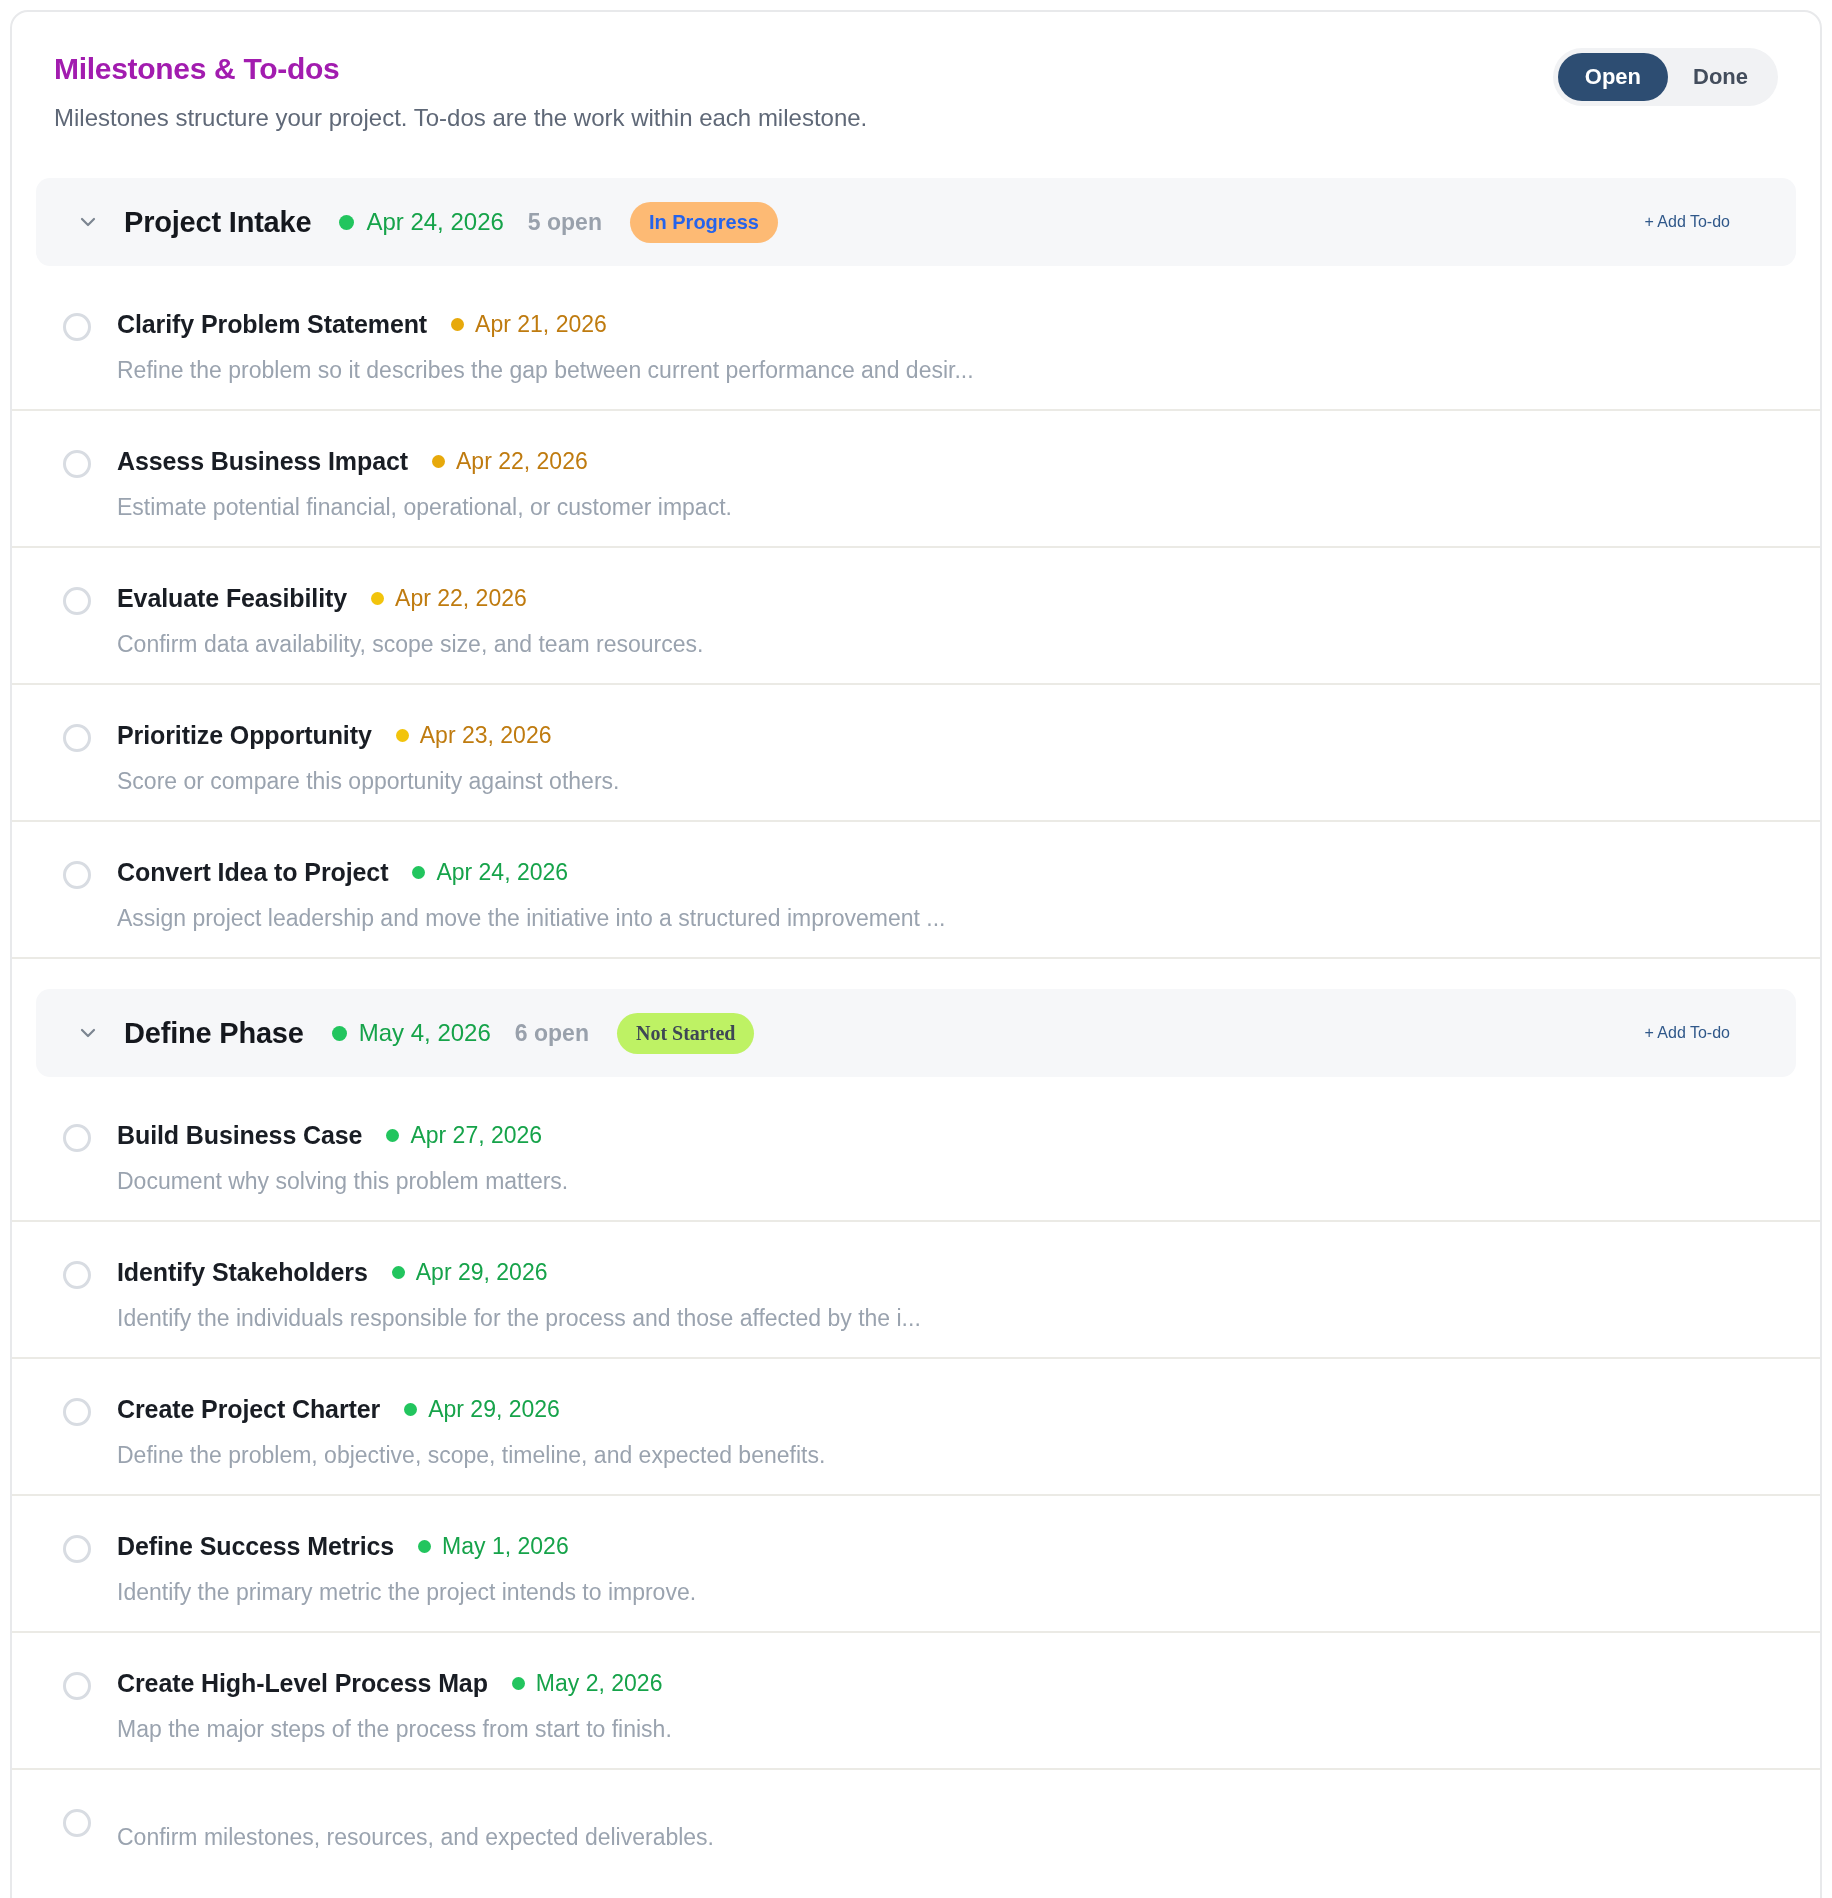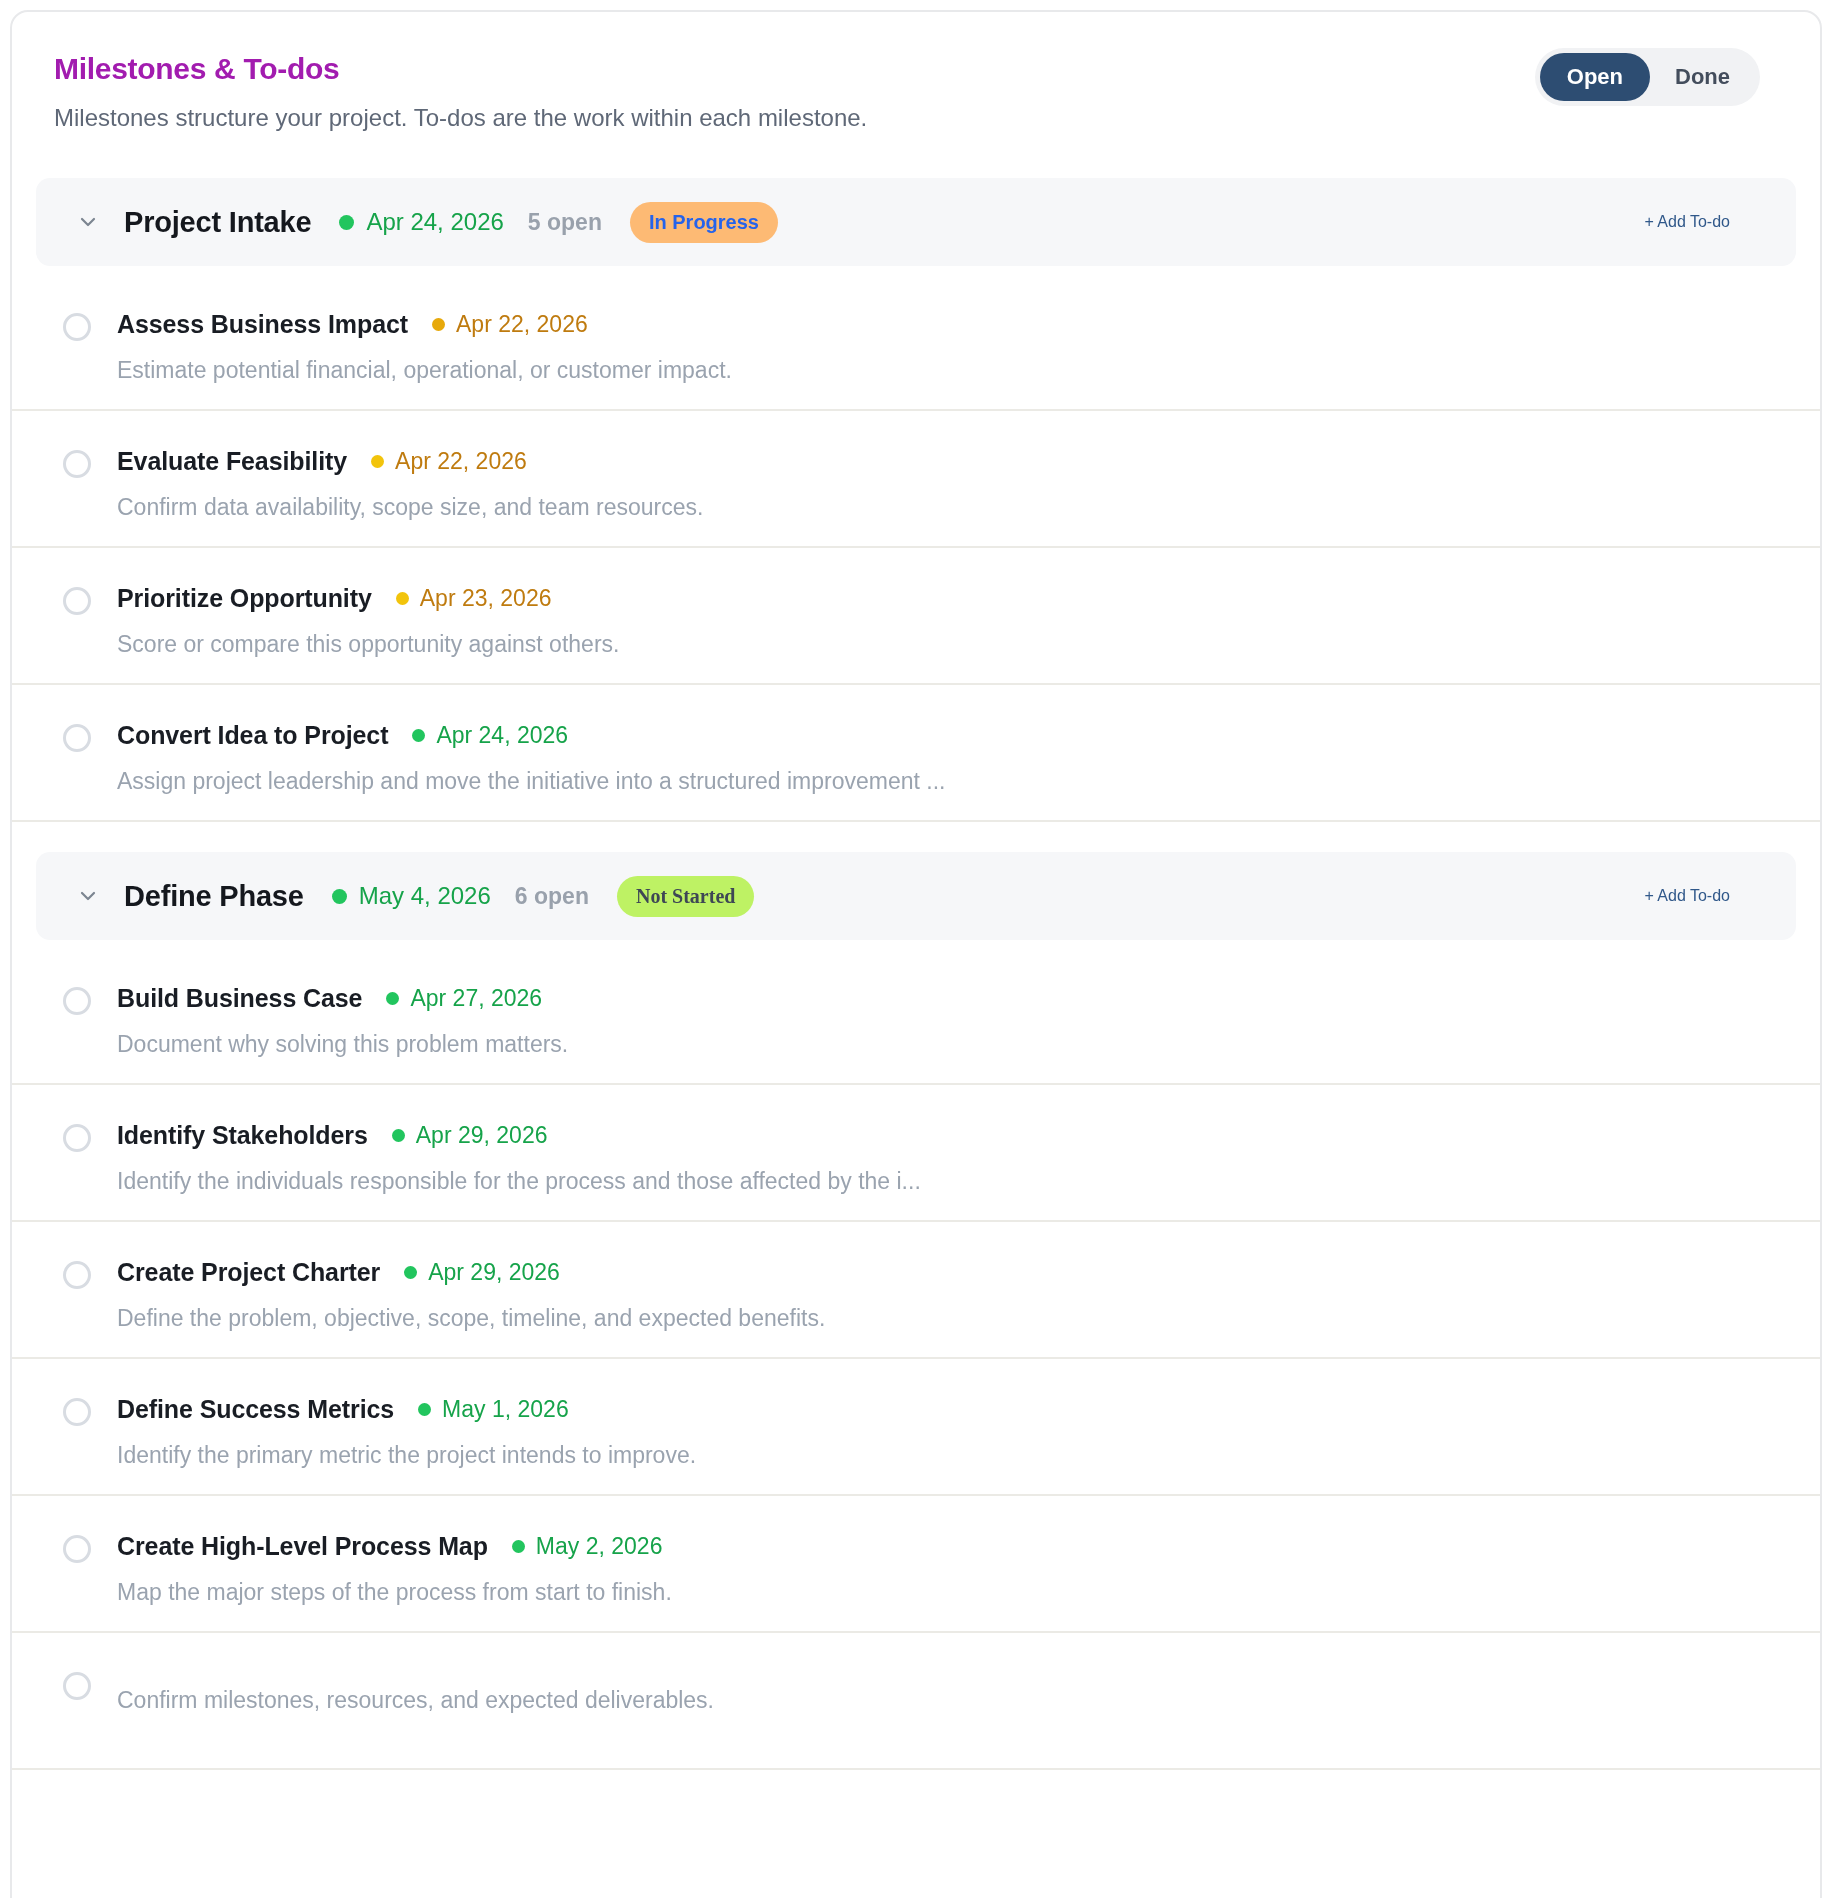--- a/index.html
+++ b/index.html
@@ -27,21 +27,21 @@
     font-size: 30px;
     font-weight: 700;
     color: #a21caf;
     letter-spacing: -0.3px;
   }
   .card-subtitle { margin-top: 18px; font-size: 24px; color: #5f6877; }
 
   .toggle {
     position: absolute;
     top: 36px;
-    right: 60px;
+    right: 42px;
     background: var(--toggle-bg, #f1f2f4);
     border-radius: 999px;
     padding: 5px;
     display: flex;
     align-items: center;
   }
   .toggle-open {
     background: var(--accent-navy, #2d4d72);
     color: #ffffff;
     border-radius: 999px;
@@ -139,20 +139,31 @@
             </svg>
       </span>
       <span class="m-title">Project Intake</span>
       <span class="m-dot" style="background: rgb(34, 197, 94);"></span>
       <span class="m-date" style="color: rgb(22, 163, 74);">Apr 24, 2026</span>
       <span class="m-open">5 open</span>
       <span class="m-badge" style="color: rgb(37, 99, 235); background: #fdba74;">In Progress</span>
       <span class="m-add">+ Add To-do</span>
     </div>
     <div class="todo-list">
+  <div class="todo">
+    <div class="todo-check"></div>
+    <div class="todo-body">
+      <div class="todo-top">
+        <span class="todo-title">Clarify Problem Statement</span>
+        <span class="todo-dot" style="background: rgb(231, 169, 11);"></span>
+        <span class="todo-date" style="color: rgb(191, 123, 15);">Apr 21, 2026</span>
+      </div>
+      <div class="todo-desc">Refine the problem so it describes the gap between current performance and desir...</div>
+    </div>
+  </div>
 
   <div class="todo">
     <div class="todo-check"></div>
     <div class="todo-body">
       <div class="todo-top">
         <span class="todo-title">Assess Business Impact</span>
         <span class="todo-dot" style="background: rgb(231, 169, 11);"></span>
         <span class="todo-date" style="color: rgb(191, 123, 15);">Apr 22, 2026</span>
       </div>
       <div class="todo-desc">Estimate potential financial, operational, or customer impact.</div>

